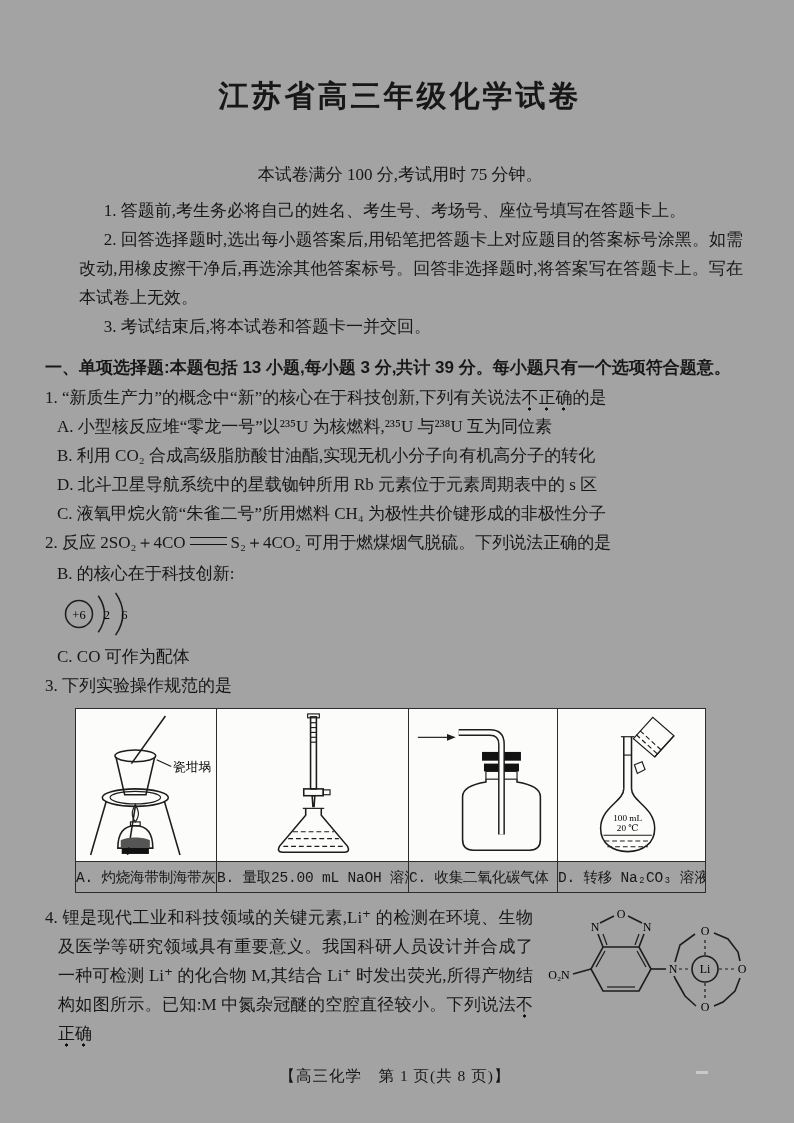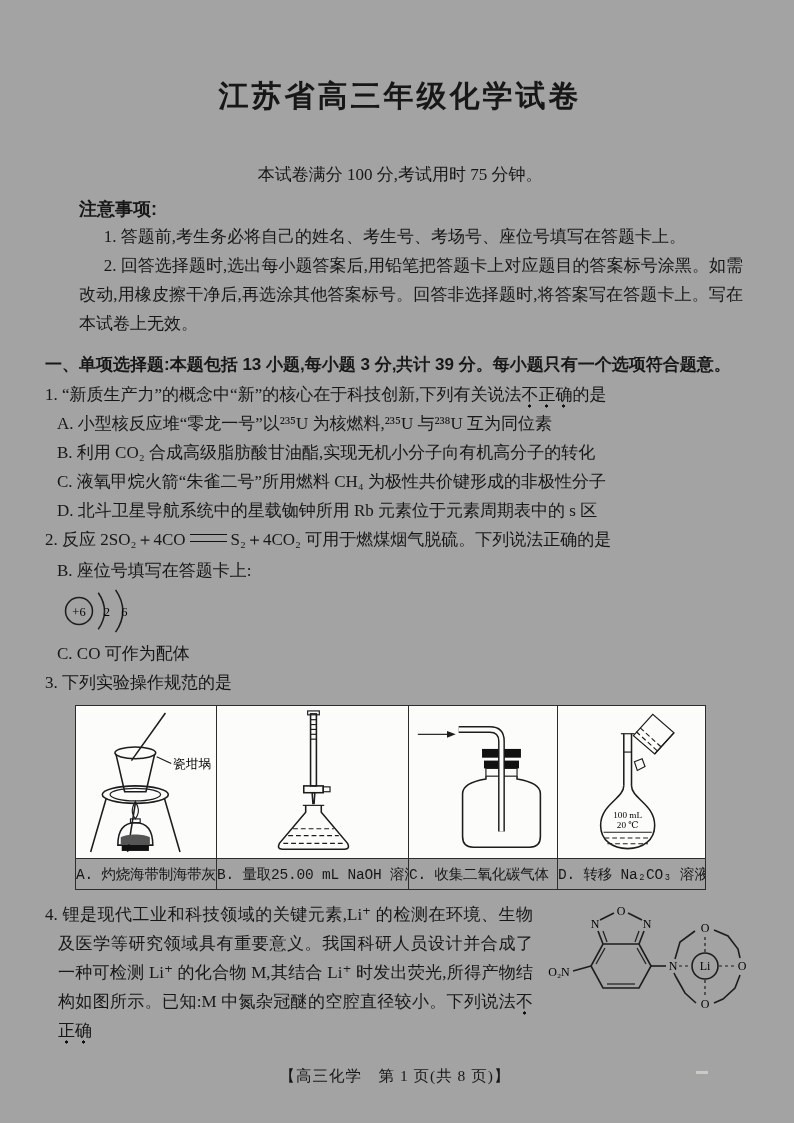--- a/index.html
+++ b/index.html
@@ -47,36 +47,36 @@
 </style>
 </head>
 <body>
 
 <div class="page">
 
   <h1 class="title hei">江苏省高三年级化学试卷</h1>
   <div class="subtitle">本试卷满分 100 分,考试用时 75 分钟。</div>
 
   <div class="notices">
-    <div class="notices-heading hei">注意事项:</div>
     <p class="notice-item">1. 答题前,考生务必将自己的姓名、考生号、考场号、座位号填写在答题卡上。</p>
     <p class="notice-item">2. 回答选择题时,选出每小题答案后,用铅笔把答题卡上对应题目的答案标号涂黑。如需改动,用橡皮擦干净后,再选涂其他答案标号。回答非选择题时,将答案写在答题卡上。写在本试卷上无效。</p>
+    <p class="notice-item">3. 考试结束后,将本试卷和答题卡一并交回。</p>
   </div>
 
   <div class="section-heading hei">一、单项选择题:本题包括 13 小题,每小题 3 分,共计 39 分。每小题只有一个选项符合题意。</div>
 
   <p class="q"><span>1. “新质生产力”的概念中“新”的核心在于科技创新,下列有关说法</span><span class="dots">不正确</span><span>的是</span></p>
   <p class="opt">A. 小型核反应堆“零龙一号”以²³⁵U 为核燃料,²³⁵U 与²³⁸U 互为同位素</p>
   <p class="opt">B. 利用 CO₂ 合成高级脂肪酸甘油酯,实现无机小分子向有机高分子的转化</p>
+  <p class="opt">D. 北斗卫星导航系统中的星载铷钟所用 Rb 元素位于元素周期表中的 s 区</p>
   <p class="opt">C. 液氧甲烷火箭“朱雀二号”所用燃料 CH₄ 为极性共价键形成的非极性分子</p>
-  <p class="opt">D. 北斗卫星导航系统中的星载铷钟所用 Rb 元素位于元素周期表中的 s 区</p>
 
   <p class="q"><span>2. 反应 2SO₂＋4CO</span><span class="eq-dbl"></span><span>S₂＋4CO₂ 可用于燃煤烟气脱硫。下列说法正确的是</span></p>
   <p class="opt opt-b">
-    <span>B. 座位号填写在答题卡上:</span><svg class="atom-svg" width="90" height="52" viewBox="0 0 92 54">
+    <span>B. 的核心在于科技创新:</span><svg class="atom-svg" width="90" height="52" viewBox="0 0 92 54">
       <circle class="sk" cx="19" cy="27" r="14"></circle>
       <text x="19" y="32" font-size="13" text-anchor="middle">+6</text>
       <path class="sk" d="M39,8 Q52,27 39,46"></path>
       <text x="48" y="32" font-size="13" text-anchor="middle">2</text>
       <path class="sk" d="M57,5 Q72,27 57,49"></path>
       <text x="66" y="32" font-size="13" text-anchor="middle">6</text>
     </svg>
   </p>
   <p class="opt">C. CO 可作为配体</p>
 

